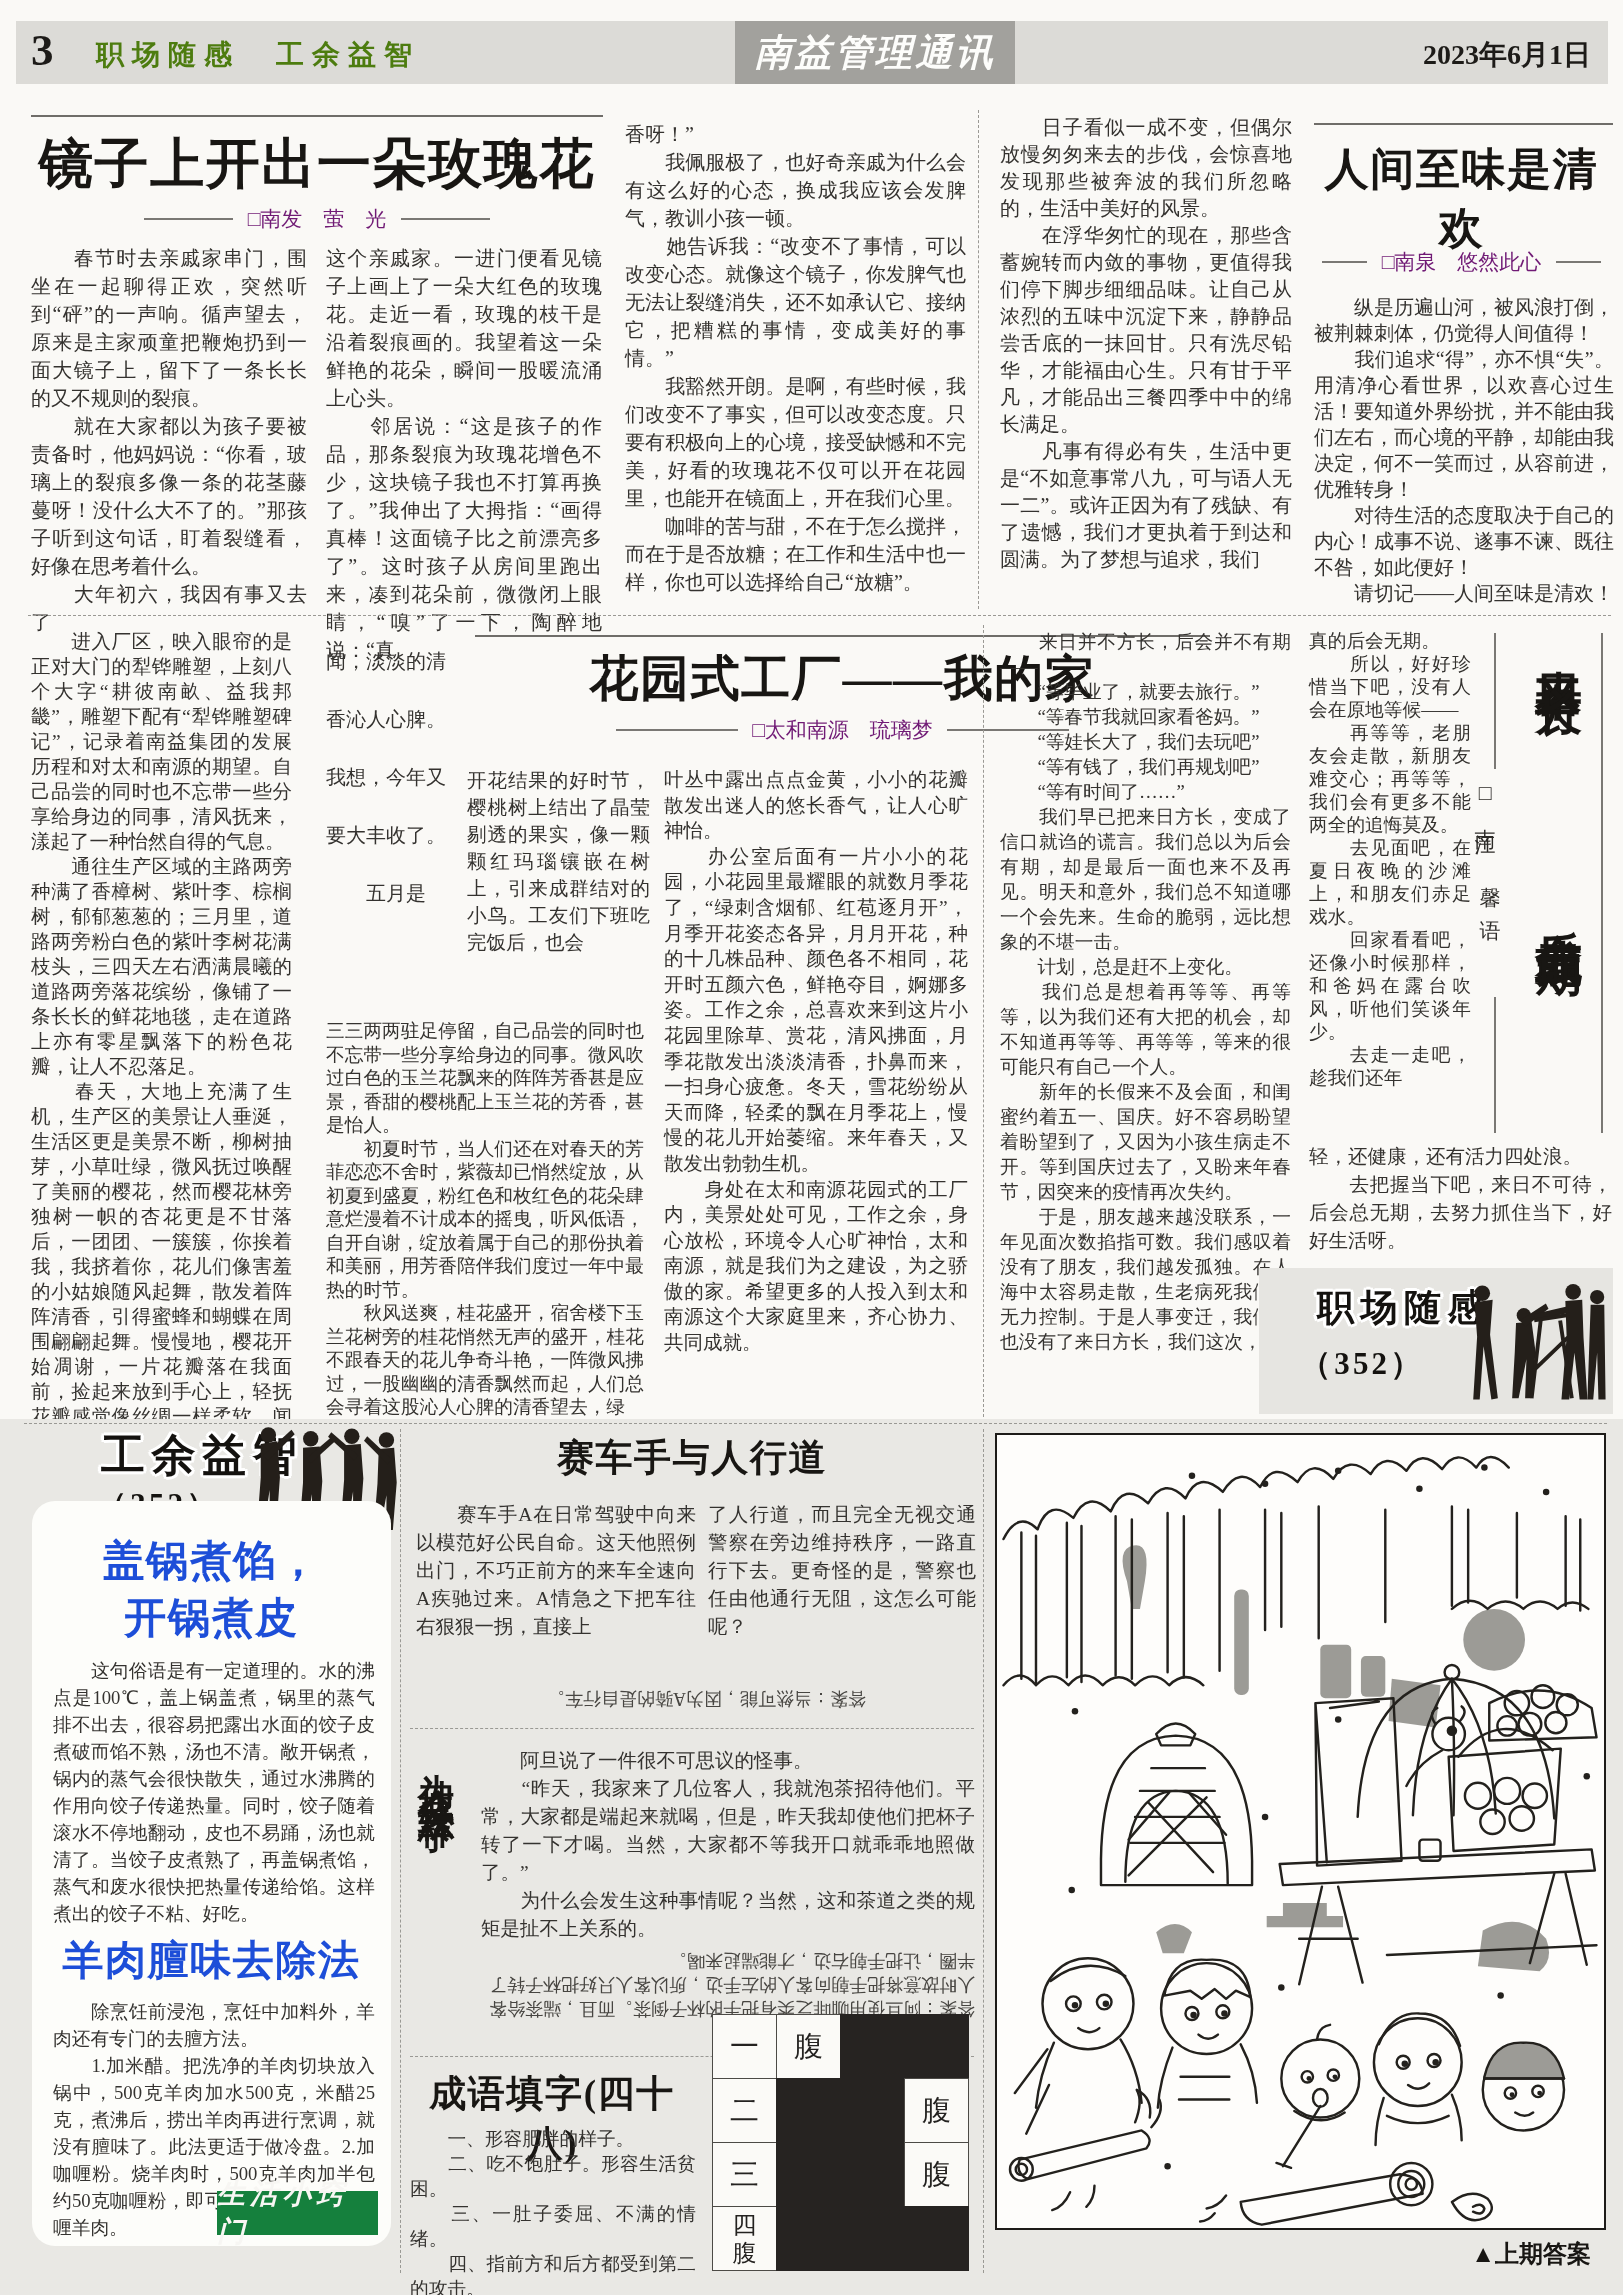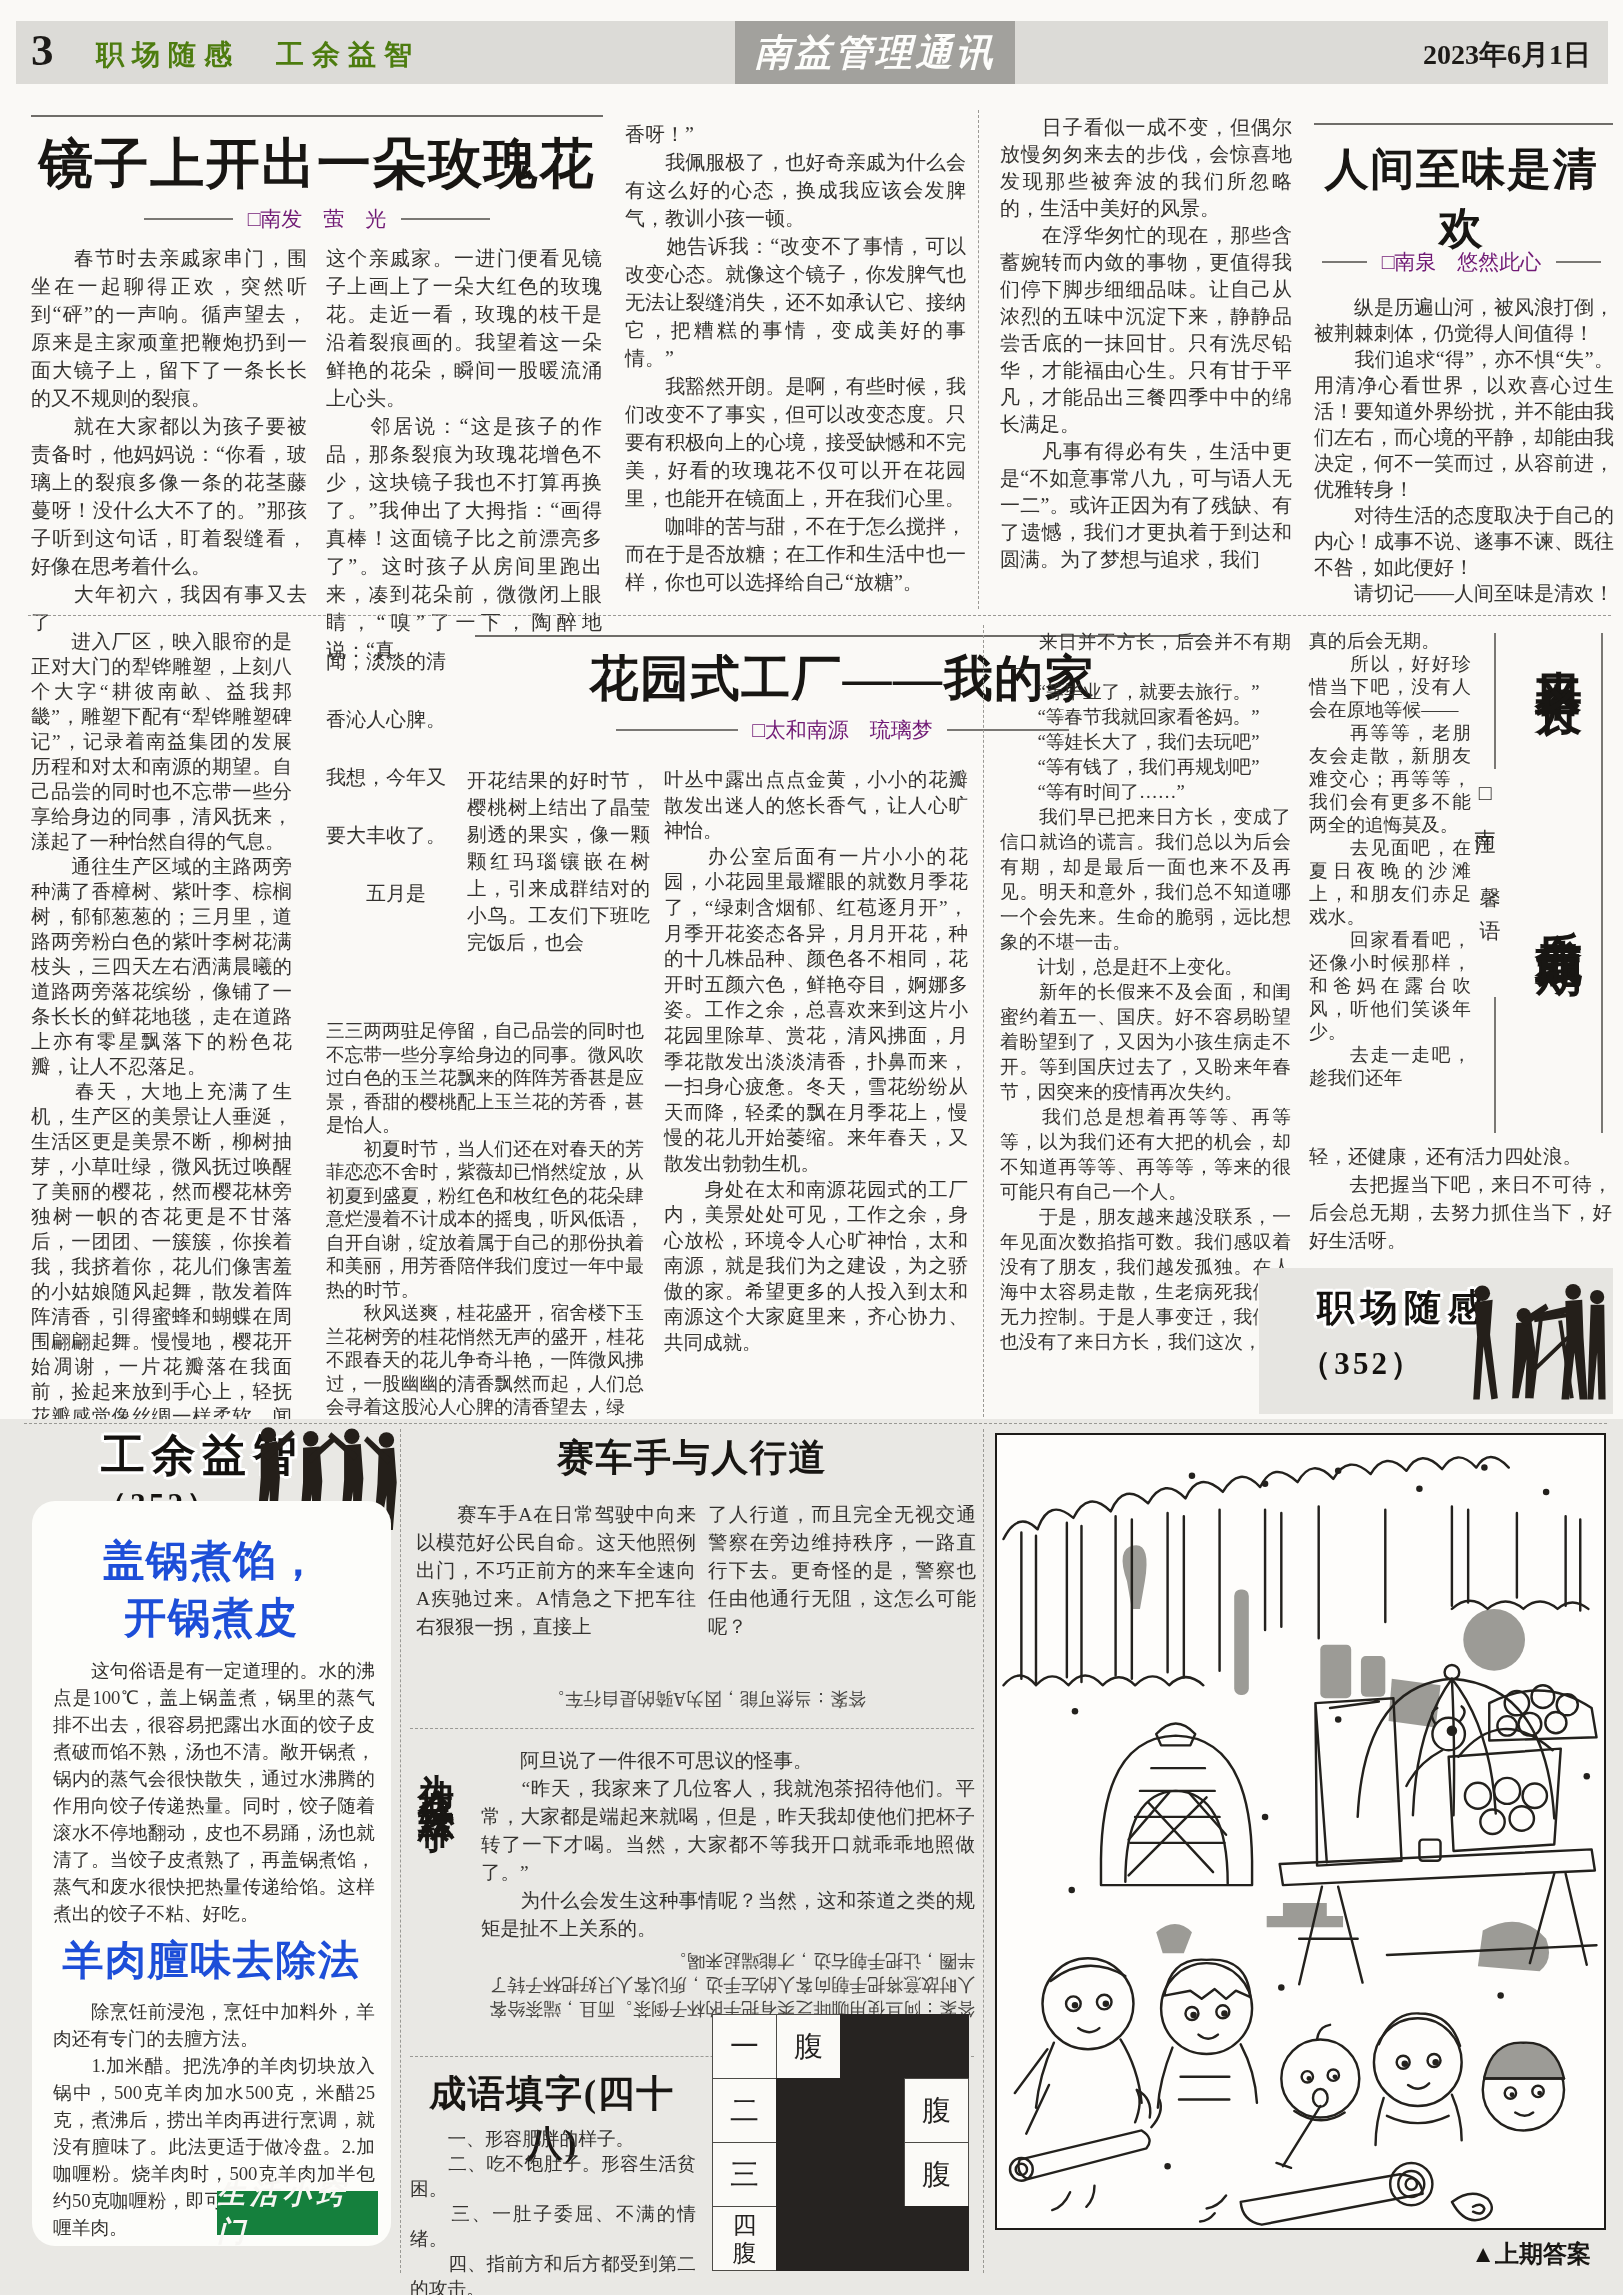--- a/index.html
+++ b/index.html
@@ -158,22 +158,22 @@
 
   <div class="abs a4c1" style="left:1000px;top:629px;width:291px;height:789px;">
       <p>　　来日并不方长，后会并不有期——</p>
       <p>　　“等毕业了，就要去旅行。”</p>
       <p>　　“等春节我就回家看爸妈。”</p>
       <p>　　“等娃长大了，我们去玩吧”</p>
       <p>　　“等有钱了，我们再规划吧”</p>
       <p>　　“等有时间了……”</p>
       <p>　　我们早已把来日方长，变成了信口就诌的谎言。我们总以为后会有期，却是最后一面也来不及再见。明天和意外，我们总不知道哪一个会先来。生命的脆弱，远比想象的不堪一击。</p>
       <p>　　计划，总是赶不上变化。</p>
+      <p>　　我们总是想着再等等、再等等，以为我们还有大把的机会，却不知道再等等、再等等，等来的很可能只有自己一个人。</p>
       <p>　　新年的长假来不及会面，和闺蜜约着五一、国庆。好不容易盼望着盼望到了，又因为小孩生病走不开。等到国庆过去了，又盼来年春节，因突来的疫情再次失约。</p>
-      <p>　　我们总是想着再等等、再等等，以为我们还有大把的机会，却不知道再等等、再等等，等来的很可能只有自己一个人。</p>
       <p>　　于是，朋友越来越没联系，一年见面次数掐指可数。我们感叹着没有了朋友，我们越发孤独。在人海中太容易走散，生老病死我们亦无力控制。于是人事变迁，我们再也没有了来日方长，我们这次，</p>
     </div>
   <div class="abs a4c2n" style="left:1309px;top:629px;width:162px;height:510px;">
       <p>真的后会无期。</p>
       <p>　　所以，好好珍惜当下吧，没有人会在原地等候——</p>
       <p>　　再等等，老朋友会走散，新朋友难交心；再等等，我们会有更多不能两全的追悔莫及。</p>
       <p>　　去见面吧，在夏日夜晚的沙滩上，和朋友们赤足戏水。</p>
       <p>　　回家看看吧，还像小时候那样，和爸妈在露台吹风，听他们笑谈年少。</p>
       <p>　　去走一走吧，趁我们还年</p>
     </div>

